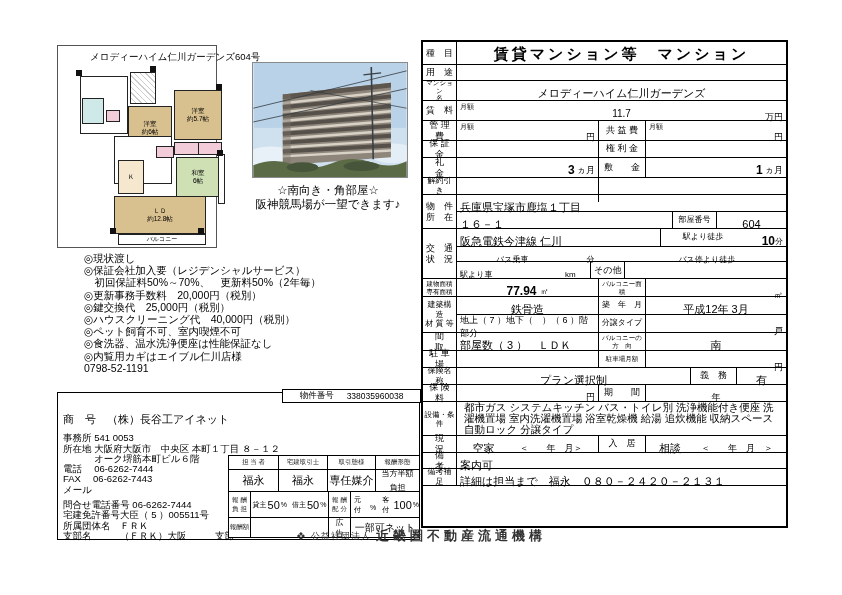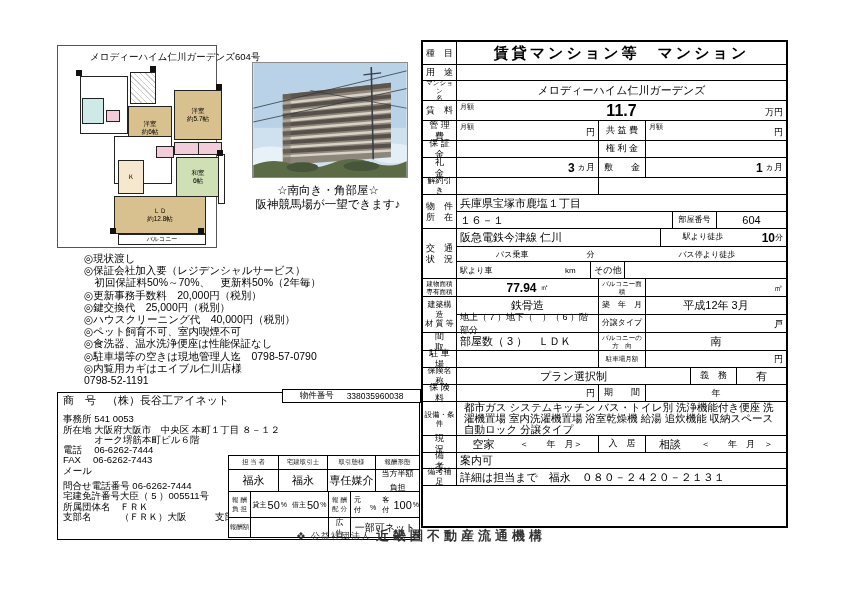--- a/index.html
+++ b/index.html
@@ -11,32 +11,32 @@
   .frow{display:flex;border-top:1px solid #000;align-items:stretch}
   .frow.first{border-top:none}
   .grp{display:flex;border-top:1px solid #000;align-items:stretch}
   .grows{flex:1;display:flex;flex-direction:column}
   .grow{display:flex;border-top:1px solid #000;align-items:stretch}
   .grow.first{border-top:none}
   .lbl{width:34px;flex:none;border-right:1px solid #000;display:flex;align-items:center;justify-content:center;text-align:center;font-size:9px;line-height:1.2;padding:0 1px}
   .lbl.f6{font-size:6.5px}
   .sub{border-left:1px solid #000;border-right:1px solid #000;flex:none;display:flex;align-items:center;justify-content:center;text-align:center;font-size:9px;line-height:1.1}
   .sub.f6{font-size:6.5px}
-  .cell{display:flex;align-items:center;position:relative;padding:4px 3px}
+  .cell{display:flex;align-items:center;position:relative;padding:12px 3px}
   .fx{flex:1}
   .center{justify-content:center}
   .right{justify-content:flex-end}
   .around{justify-content:space-around}
   .w141{width:141px;flex:none}.w48{width:48px;flex:none}.w45{width:45px;flex:none}
   .w85{width:85px;flex:none}.w233{width:233px;flex:none}.w47{width:47px;flex:none}
   .h13{height:13px}.h15{height:15px}.h16{height:16px}.h17{height:17px}.h18{height:18px}
   .h20{height:20px}.h22{height:22px}.h26{height:26px}.h34{height:34px}
   .tiny{font-size:7px}.small{font-size:8px}.s9{font-size:9px}
   .title-big{font-size:15px;font-weight:bold;letter-spacing:3px}
-  .bignum{font-size:16px;font-weight:bold}
+  .bignum{font-size:10px;font-weight:normal}
   .midnum{font-size:12px;font-weight:bold}
   .corner-tl{position:absolute;top:1px;left:3px;font-size:7px}
   .corner-br{position:absolute;bottom:1px;right:3px;font-size:9px}
   .boxed{border-left:1px solid #000;border-right:1px solid #000;align-self:stretch;display:flex;align-items:center;padding:0 3px;font-size:9px}
   .wrap{display:block;line-height:11.3px;font-size:10.5px;padding:1px 4px;align-self:center}
   
   .fpbox{position:absolute;left:57px;top:45px;width:160px;height:203px;border:1px solid #555;background:#fff}
   .fptitle{position:absolute;left:32px;top:5px;width:200px;font-size:9.5px;white-space:nowrap}
   .fpcanvas{position:absolute;left:8px;top:20px;width:164px;height:180px}
   .rm{position:absolute;border:1px solid #222;display:flex;align-items:center;justify-content:center;text-align:center;font-size:6.5px;line-height:1.2;background:#fff}
@@ -44,21 +44,21 @@
   .hatch{background:repeating-linear-gradient(45deg,#fff 0 3px,#ccc 3px 4px)}
   .pil{position:absolute;width:6px;height:6px;background:#111}
   
   .photo{position:absolute;left:252px;top:62px;width:156px;height:116px;border:1px solid #8a8a8a}
   .caption{position:absolute;left:232px;top:183px;width:192px;text-align:center;font-size:11.5px;line-height:14px}
   
   .notes{position:absolute;left:84px;top:252px;width:336px;font-size:10.5px;line-height:12.2px}
   
   .agency{position:absolute;left:57px;top:392px;width:363px;height:148px;border:1px solid #000;font-size:9.5px}
   .bno{position:absolute;left:224px;top:-4px;width:139px;height:14px;border:1px solid #000;background:#fff;display:flex;align-items:center;justify-content:center;gap:13px;font-size:8.5px}
-  .agtext{position:absolute;left:5px;top:2px;line-height:10.3px}
+  .agtext{position:absolute;left:5px;top:21px;line-height:10.3px}
   .agtext .shogo{font-size:11px}
   .g9{margin-top:9px}.g5{margin-top:5px}
   .staff{position:absolute;left:170px;top:62px;width:192px;border:1px solid #000;background:#fff}
   .srow{display:flex;border-top:1px solid #000;align-items:stretch}
   .srow.first{border-top:none}
   .scell{border-right:1px solid #000;display:flex;align-items:center;justify-content:center;text-align:center;position:relative}
   .scell.last{border-right:none}
   .sw50{width:50px;flex:none}.sw49{width:49px;flex:none}.sw48{width:48px;flex:none}
   .sw22{width:22px;flex:none}.sw78{width:78px;flex:none}
   .shead{font-size:6.5px;color:#222}
@@ -150,21 +150,20 @@
 
   <div class="notes">
     <div>◎現状渡し</div>
     <div>◎保証会社加入要（レジデンシャルサービス）</div>
     <div>　初回保証料50%～70%、　更新料50%（2年毎）</div>
     <div>◎更新事務手数料　20,000円（税別）</div>
     <div>◎鍵交換代　25,000円（税別）</div>
     <div>◎ハウスクリーニング代　40,000円（税別）</div>
     <div>◎ペット飼育不可、室内喫煙不可</div>
     <div>◎食洗器、温水洗浄便座は性能保証なし</div>
-    <div>◎駐車場等の空きは現地管理人迄　0798-57-0790</div>
     <div>◎内覧用カギはエイブル仁川店様</div>
     <div>0798-52-1191</div>
   </div>
 
   <div class="agency">
     <div class="bno">
       <span>物件番号</span>
       <span>338035960038</span>
     </div>
     <div class="agtext">

